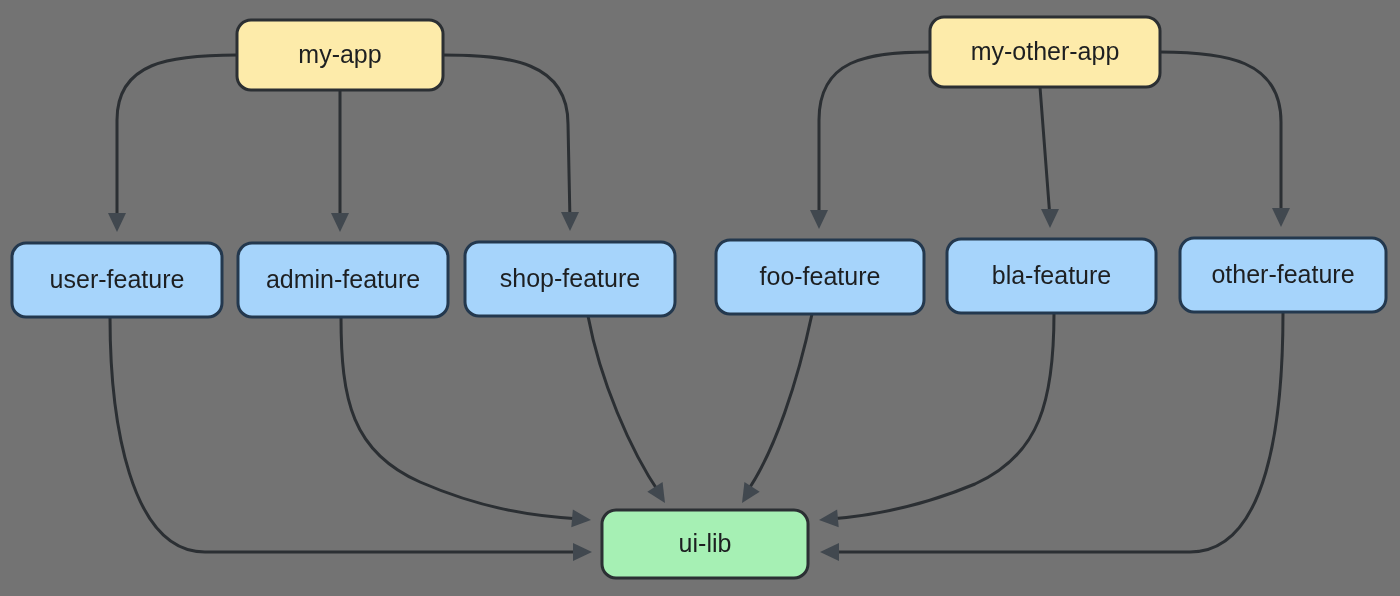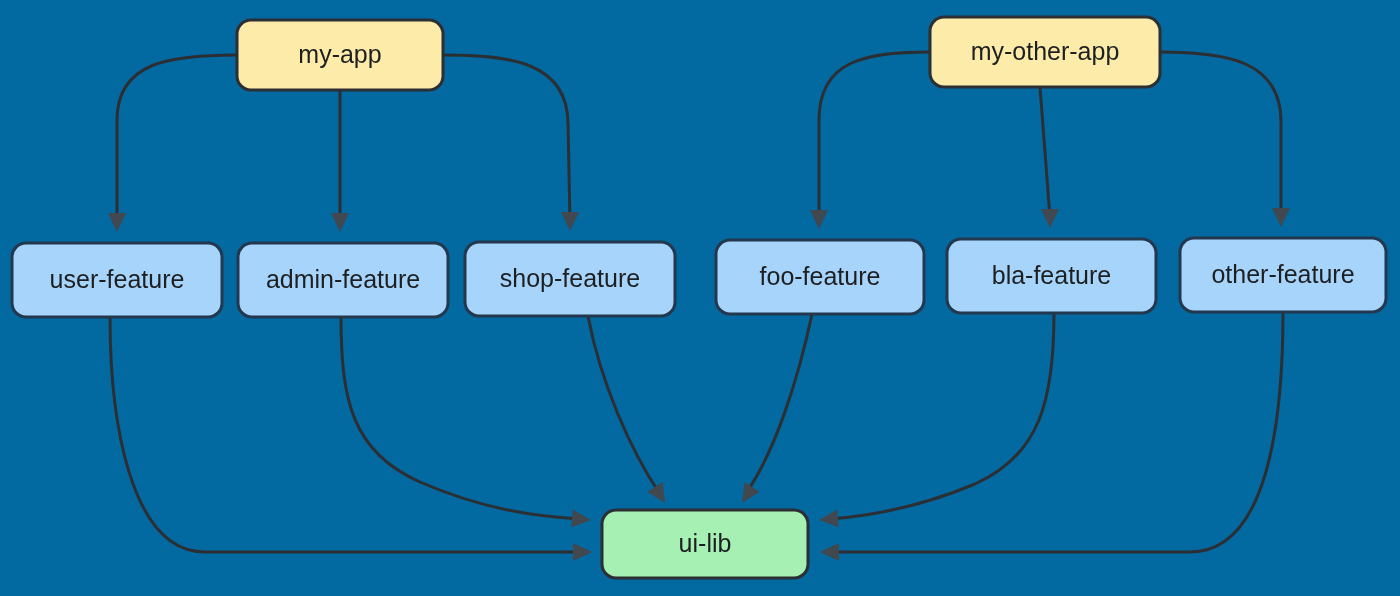--- a/index.html
+++ b/index.html
@@ -40,21 +40,21 @@
     stroke-linecap: round;
   }
   .arrow-head {
     fill: #41484f;
     stroke: none;
   }
 </style>
 </head>
 <body>
 
-<div id="diagram-root" style="background: #0369a1;">
+<div id="diagram-root" style="background: #737373;">
   <svg id="graph" viewBox="0 0 1400 596">
     <g id="edges-layer">
         <path d="M 237,55 C 170,55 117,62 117,120 L 117,222" class="edge-path"></path>
         <path d="M 340,90 L 340,222" class="edge-path"></path>
         <path d="M 443,55 C 510,55 568,62 568,124 L 570,221" class="edge-path"></path>
         <path d="M 930,52 C 866,52 819,60 819,120 L 819,219" class="edge-path"></path>
         <path d="M 1040,87 L 1050,218" class="edge-path"></path>
         <path d="M 1160,52 C 1225,52 1281,60 1281,122 L 1281,217" class="edge-path"></path>
         <path d="M 110,317 C 110,420 130,552 205,552 L 581,552" class="edge-path"></path>
         <path d="M 341,317 C 341,400 352,452 420,482 C 480,508 530,516 580,519" class="edge-path"></path>

